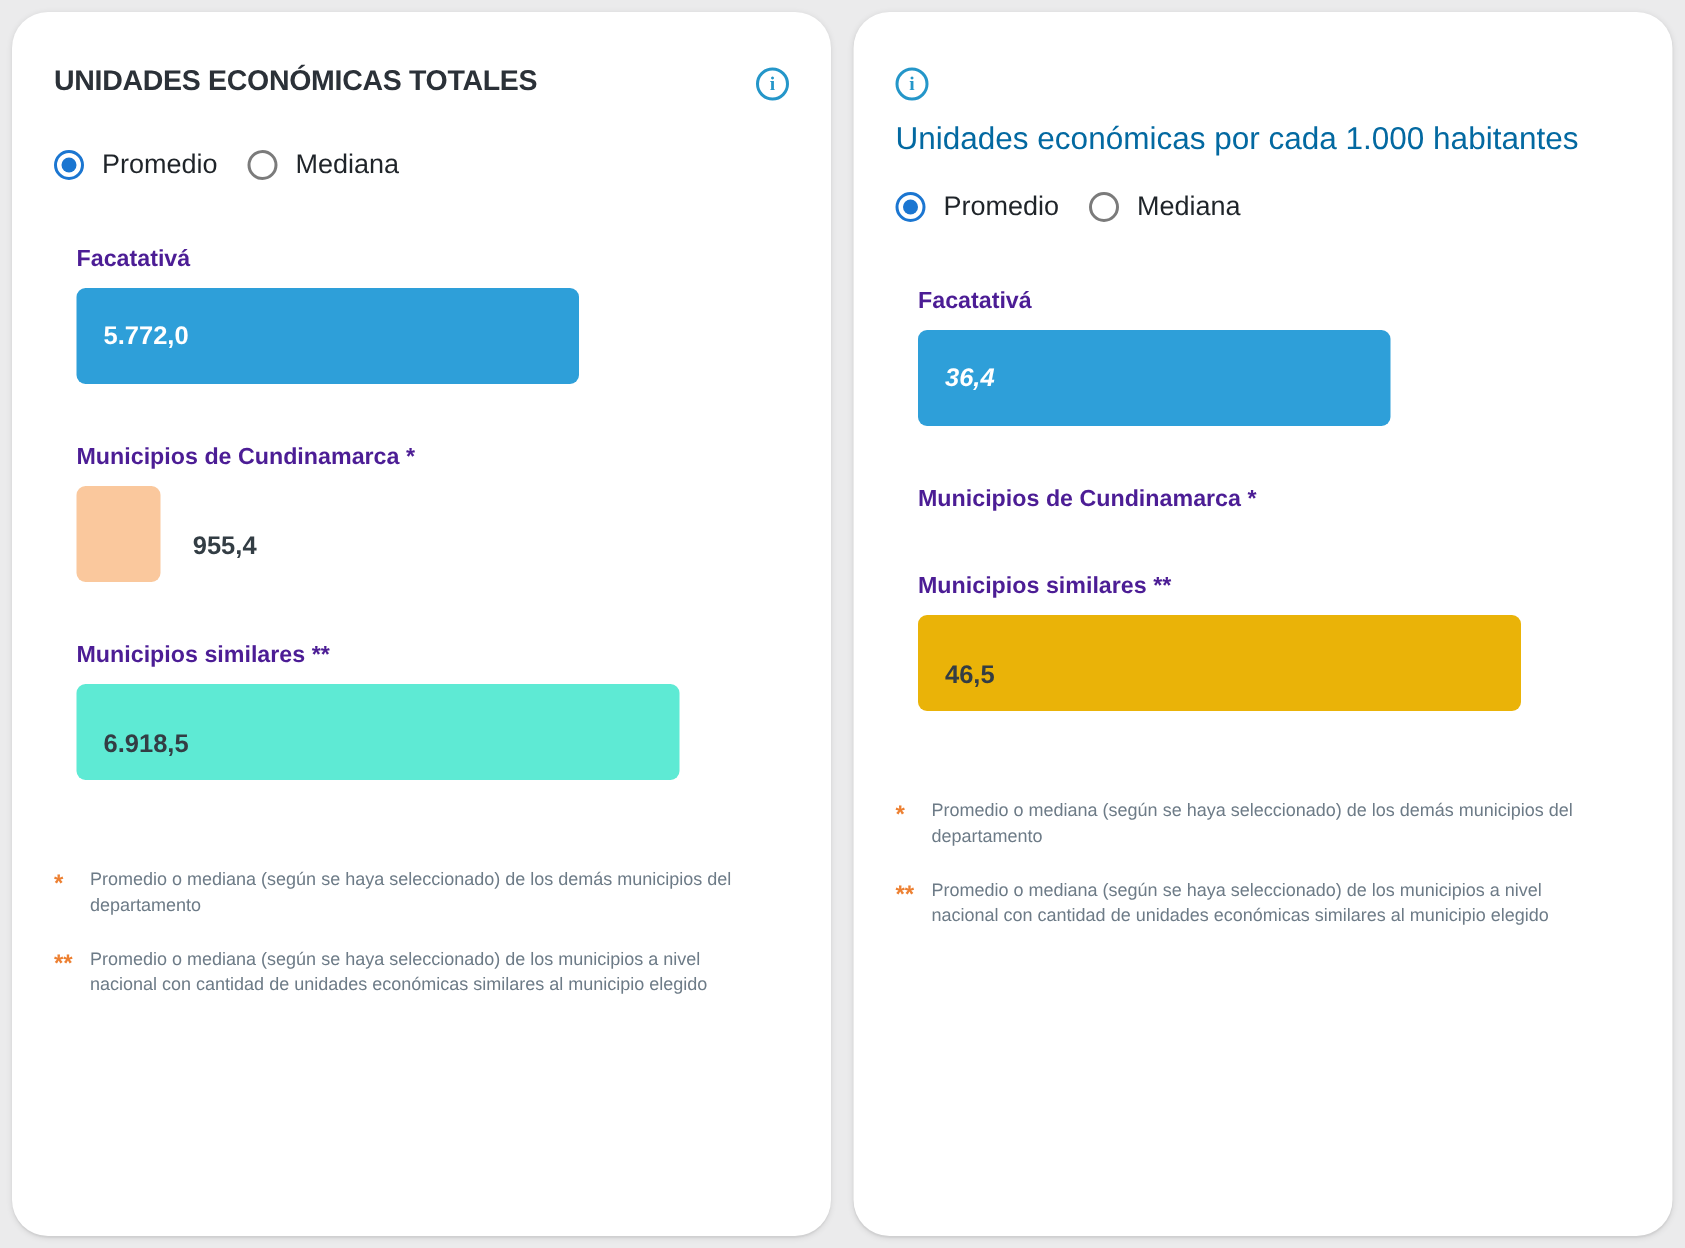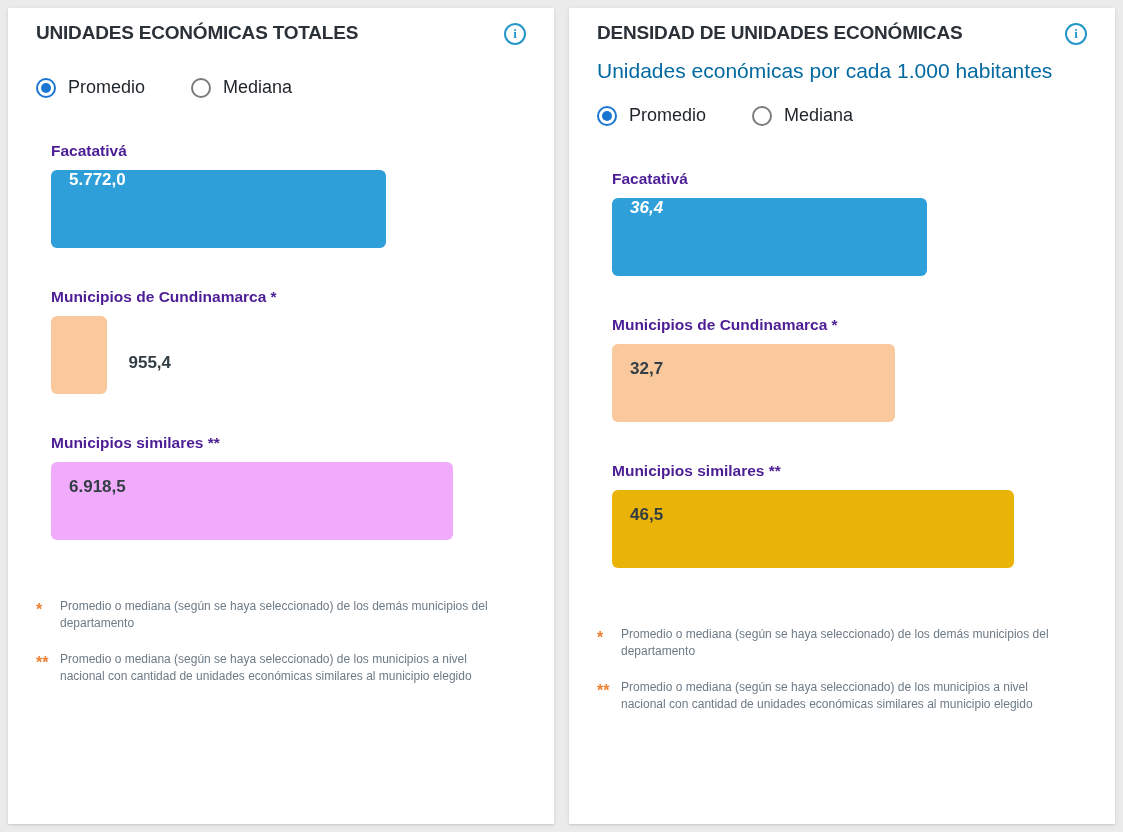--- a/index.html
+++ b/index.html
@@ -7,24 +7,24 @@
   body {
     background:#ebebec;
     font-family:"Liberation Sans", sans-serif;
     display:flex;
     gap:15px;
     padding:8px;
     overflow:hidden;
   }
   .card {
     background:#ffffff;
-    border-radius:0;
+    border-radius:24px;
     flex:1 1 0;
     box-shadow:0 1px 4px rgba(0,0,0,.10), 0 1px 1px rgba(0,0,0,.05);
-    padding:14px 28px 40px 28px;
+    padding:36px 28px 40px 28px;
     position:relative;
   }
   .card-header {
     display:flex;
     justify-content:space-between;
     align-items:flex-start;
   }
   .card-title {
     font-size:19px;
     font-weight:700;
@@ -47,21 +47,21 @@
     font-family:"Liberation Serif", serif;
   }
   .card-subtitle {
     font-size:21px;
     color:#0369a1;
     margin-top:14px;
   }
   .radio-group {
     display:flex;
     align-items:center;
-    gap:46px;
+    gap:20px;
     margin-top:32px;
   }
   .radio-group.tight { margin-top:22px; }
   .radio-option {
     display:flex;
     align-items:center;
     gap:12px;
     cursor:pointer;
   }
   .radio {
@@ -88,24 +88,24 @@
     font-weight:700;
     color:#4c1d95;
     margin-bottom:10px;
   }
   .bar-track {
     width:402px;
     display:flex;
     align-items:center;
   }
   .bar {
-    height:78px;
+    height:64px;
     border-radius:6px;
     display:flex;
-    align-items:flex-start;
+    align-items:center;
     min-width:4px;
     flex:0 0 auto;
   }
   .bar-value {
     font-size:17px;
     font-weight:700;
     padding-left:18px;
     white-space:nowrap;
   }
   .bar-value.light { color:#ffffff; }
@@ -163,42 +163,41 @@
     <div class="bar-row">
       <div class="bar-label">Municipios de Cundinamarca *</div>
       <div class="bar-track">
         <div class="bar" style="width: 13.8094%; background: rgb(250, 200, 157);"></div>
         <span class="bar-value dark outside">955,4</span>
       </div>
     </div>
     <div class="bar-row">
       <div class="bar-label">Municipios similares **</div>
       <div class="bar-track">
-        <div class="bar" style="width: 100%; background: #f0abfc;">
+        <div class="bar" style="width: 100%; background: #5eead4;">
           <span class="bar-value dark">6.918,5</span>
         </div>
       </div>
     </div>
   </div>
 
   <div class="footnotes">
     <div class="footnote">
       <span class="footnote-marker">*</span>
       <span class="footnote-text">Promedio o mediana (según se haya seleccionado) de los demás municipios del departamento</span>
     </div>
     <div class="footnote">
       <span class="footnote-marker">**</span>
       <span class="footnote-text">Promedio o mediana (según se haya seleccionado) de los municipios a nivel nacional con cantidad de unidades económicas similares al municipio elegido</span>
     </div>
   </div>
 </section>
 
 <section class="card">
   <div class="card-header">
-    <h2 class="card-title">DENSIDAD DE UNIDADES ECONÓMICAS</h2>
     <div class="info-icon">i</div>
   </div>
 
   <div class="card-subtitle">Unidades económicas por cada 1.000 habitantes</div>
 
   <div class="radio-group tight">
     <div class="radio-option checked">
       <span class="radio"></span>
       <span class="radio-label">Promedio</span>
     </div>
@@ -212,25 +211,20 @@
     <div class="bar-row">
       <div class="bar-label">Facatativá</div>
       <div class="bar-track">
         <div class="bar" style="width: 78.2796%; background: rgb(46, 159, 217); font-style: italic;">
           <span class="bar-value light">36,4</span>
         </div>
       </div>
     </div>
     <div class="bar-row">
       <div class="bar-label">Municipios de Cundinamarca *</div>
-      <div class="bar-track">
-        <div class="bar" style="width: 70.3226%; background: rgb(250, 200, 157);">
-          <span class="bar-value dark">32,7</span>
-        </div>
-      </div>
     </div>
     <div class="bar-row">
       <div class="bar-label">Municipios similares **</div>
       <div class="bar-track">
         <div class="bar" style="width: 100%; background: #eab308;">
           <span class="bar-value dark">46,5</span>
         </div>
       </div>
     </div>
   </div>

